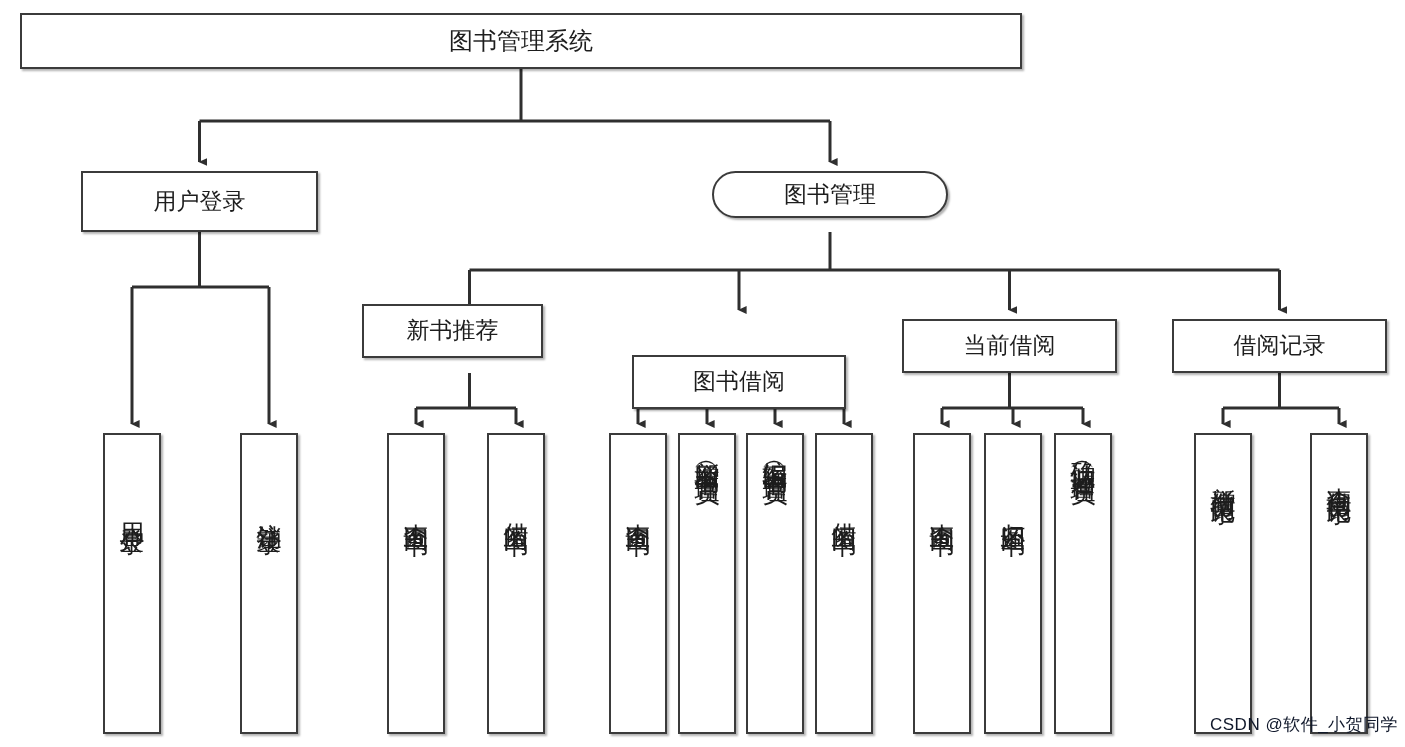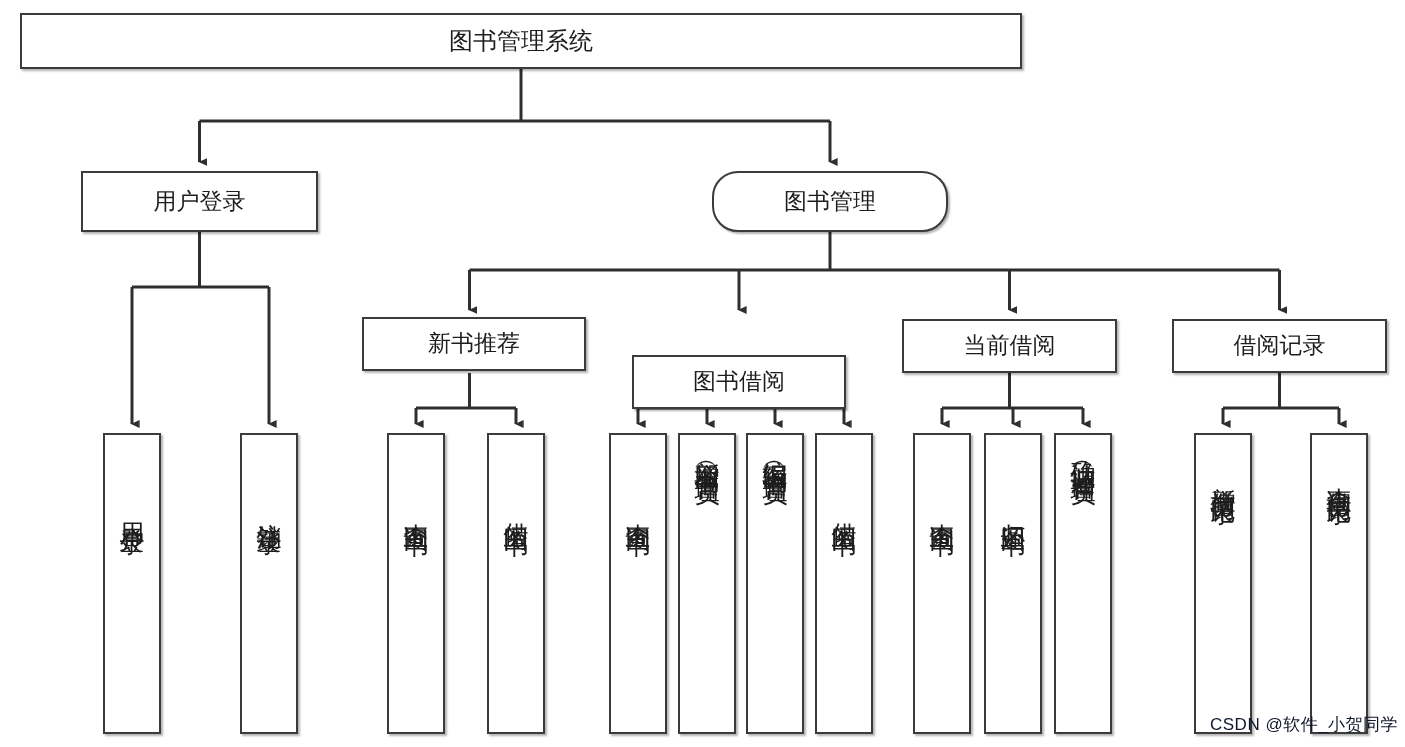--- a/index.html
+++ b/index.html
@@ -128,25 +128,25 @@
     </g>
   </svg>
 
   <div class="node horiz root" id="node-root" style="left:20px; top:13px; width:1002px; height:56px;">
     <span class="label">图书管理系统</span>
   </div>
 
   <div class="node horiz" style="left:81px; top:171px; width:237px; height:61px;">
     <span class="label">用户登录</span>
   </div>
-  <div class="node horiz" style="left:712px; top:171px; width:236px; height:61px;border-radius:26px;">
+  <div class="node horiz" style="left:712px; top:171px; width:236px; height:47px;border-radius:26px;">
     <span class="label">图书管理</span>
   </div>
 
-  <div class="node horiz" style="left:362px; top:317px; width:224px; height:54px;">
+  <div class="node horiz" style="left:362px; top:304px; width:181px; height:54px;">
     <span class="label">新书推荐</span>
   </div>
   <div class="node horiz" style="left:632px; top:319px; width:214px; height:54px;margin-top:36px;">
     <span class="label">图书借阅</span>
   </div>
   <div class="node horiz" style="left:1172px; top:319px; width:215px; height:54px;">
     <span class="label">借阅记录</span>
   </div>
   <div class="node horiz" style="left:902px; top:319px; width:215px; height:54px;">
     <span class="label">当前借阅</span>

